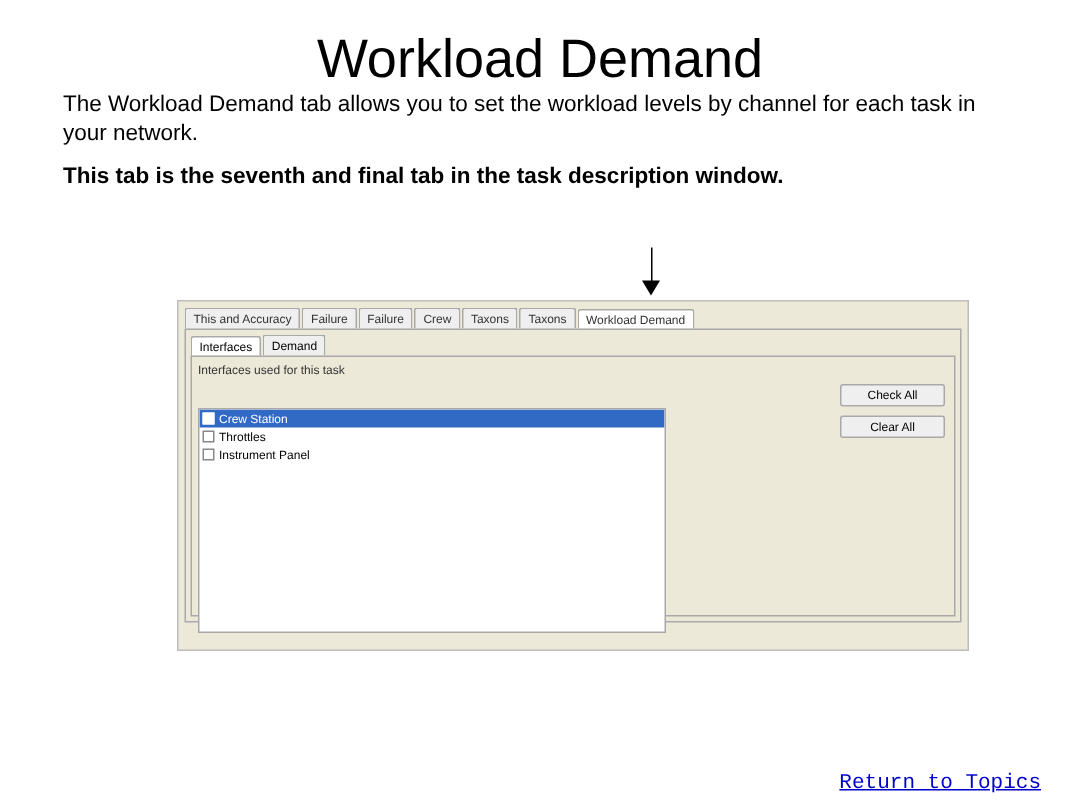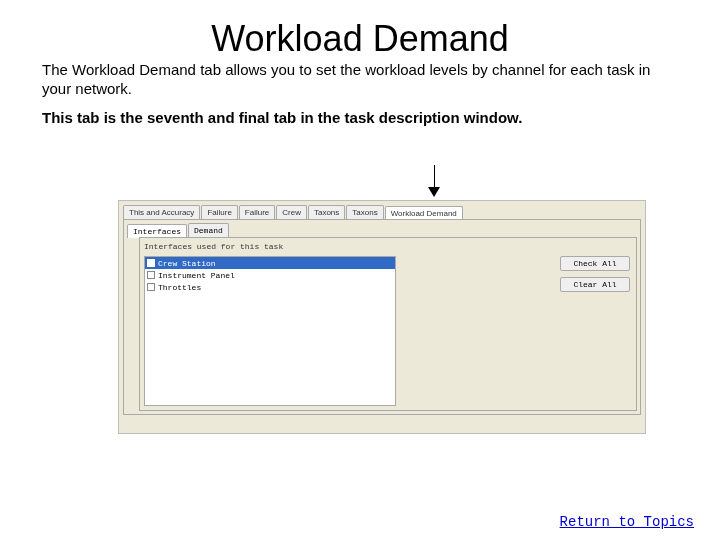--- a/index.html
+++ b/index.html
@@ -86,44 +86,43 @@
     position: relative;
     top: 1px;
     font-weight: normal;
   }
   .panel {
     margin: 0 4px 4px 4px;
     border: 1px solid #a9a9a9;
     background: #ece9d8;
     height: 196px;
     position: relative;
-    font-family: Liberation Mono, monospace;
   }
   .subtabs {
     display: flex;
     padding: 3px 3px 0 3px;
     font-size: 8px;
   }
   .innerpanel {
-    margin: 0 3px 3px 15px;
+    margin: 0 3px 3px 3px;
     border: 1px solid #a9a9a9;
     background: #ece9d8;
     height: 174px;
     position: relative;
   }
   .listlabel {
     font-size: 8px;
     color: #333;
     padding: 4px 4px 2px 4px;
   }
   .listbox {
     position: absolute;
     left: 4px;
-    top: 18px;
-    width: 252px;
+    top: 34px;
+    width: 312px;
     height: 150px;
     background: #fff;
     border: 1px solid #a9a9a9;
     overflow: hidden;
   }
   .listitem {
     display: flex;
     align-items: center;
     font-size: 8px;
     height: 12px;
@@ -200,25 +199,25 @@
     </div>
     <div class="innerpanel">
       <div class="listlabel">Interfaces used for this task</div>
       <div class="listbox">
         <div class="listitem selected">
           <span class="chk"></span>
           <span>Crew Station</span>
         </div>
         <div class="listitem">
           <span class="chk"></span>
-          <span>Instrument Panel</span>
+          <span>Throttles</span>
         </div>
         <div class="listitem">
           <span class="chk"></span>
-          <span>Throttles</span>
+          <span>Instrument Panel</span>
         </div>
       </div>
       <div class="sidebuttons">
         <div class="btn">Check All</div>
         <div class="btn">Clear All</div>
       </div>
     </div>
   </div>
 </div>
 

